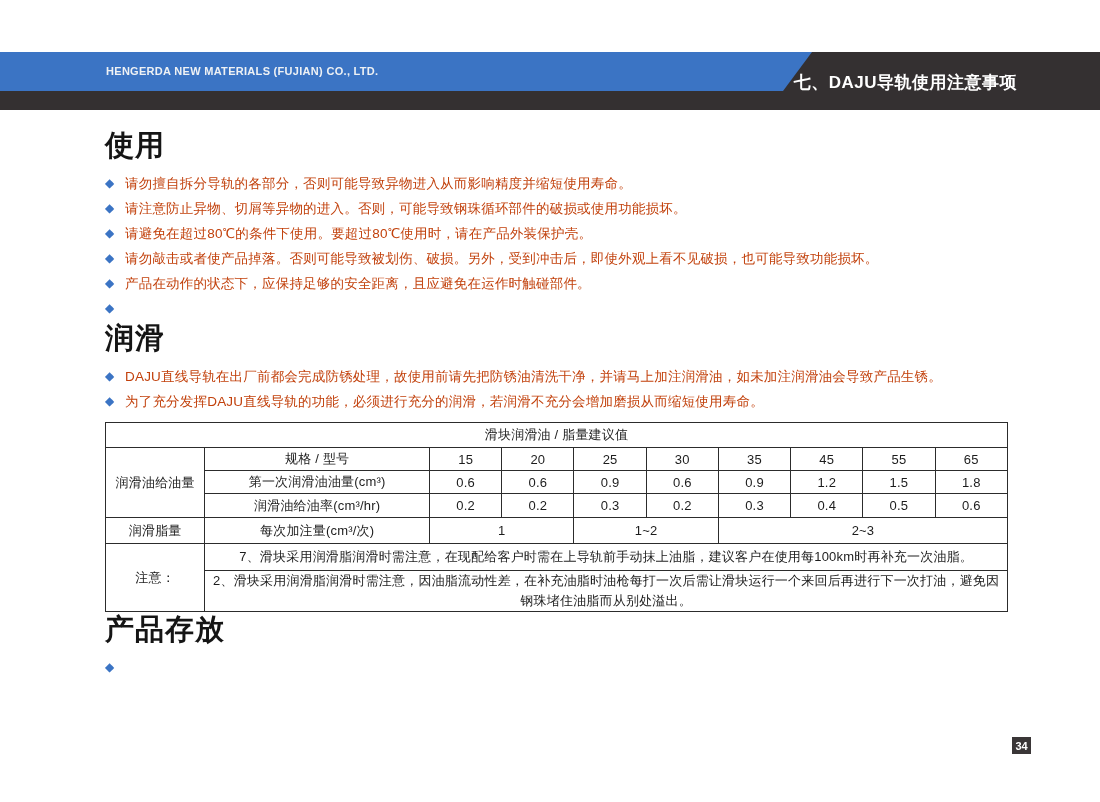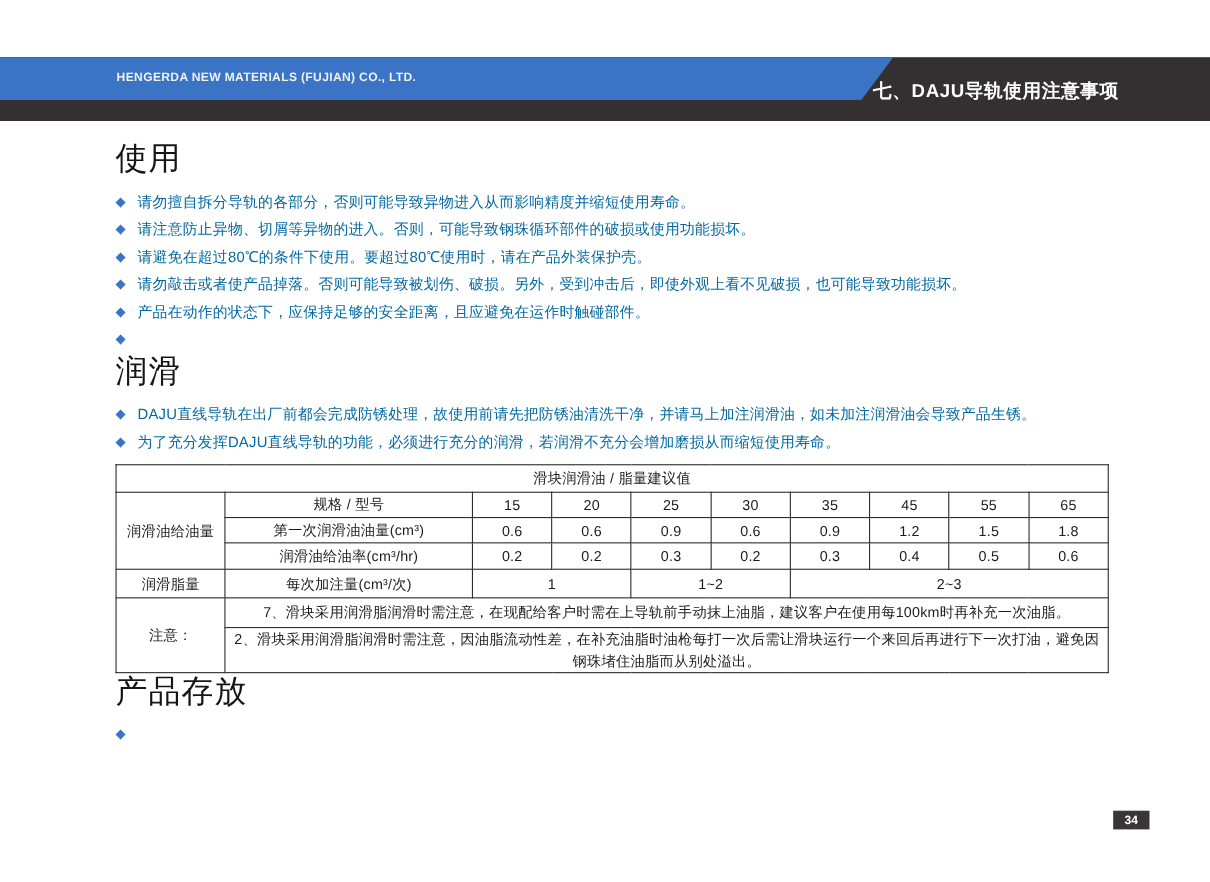--- a/index.html
+++ b/index.html
@@ -18,31 +18,31 @@
     position:absolute;left:106px;top:52px;height:39px;line-height:39px;
     color:#eef1f4;font-size:11px;font-weight:700;letter-spacing:.3px;
   }
   .chapter{
     position:absolute;top:52px;right:83px;height:58px;line-height:62px;
     color:#ffffff;font-size:17px;font-weight:700;letter-spacing:.5px;text-align:center;
   }
   
   .content{position:absolute;left:105px;top:128px;width:912px;}
   h1.sec{
-    margin:0;font-size:29px;line-height:34px;font-weight:400;color:#151515;
+    margin:0;font-size:29px;line-height:34px;font-weight:700;color:#151515;
     letter-spacing:1px;
   }
   .sec-usage{margin-top:10px;}
   .bullets{margin-top:9px;}
   .bullet{display:flex;align-items:flex-start;height:25px;}
   .bullet .dm{
     color:#3b74c4;font-size:12px;line-height:25px;width:13px;flex:0 0 13px;
     margin-right:7px;text-align:left;
   }
-  .bullet .bt{font-size:13.5px;line-height:25px;color:#0369a1;letter-spacing:.2px;white-space:nowrap;}
+  .bullet .bt{font-size:13.5px;line-height:25px;color:#c2410c;letter-spacing:.2px;white-space:nowrap;}
   .sec-lube{margin-top:16px;}
   .sec-storage{margin-top:28px;}
   
   table.lube{
     border-collapse:collapse;margin-top:8px;width:903px;table-layout:fixed;
     border:1.5px solid #2c2c2c;
   }
   table.lube td{
     border:1px solid #2c2c2c;text-align:center;vertical-align:middle;
     font-size:13px;color:#1c1c1c;padding:0 4px;letter-spacing:.2px;
@@ -52,21 +52,21 @@
   tr.r3 td{height:22px;}
   tr.r4 td{height:23px;}
   tr.r5 td{height:25px;margin-top:19px;}
   td.note-label{height:70px;}
   td.note{
     text-align:left;padding:3px 8px;line-height:20px;font-size:13px;
   }
   tr.n1 td{height:26px;}
   
   .page-badge{
-    position:absolute;left:1012px;top:737px;width:33px;height:17px;background:#3a3637;
+    position:absolute;left:1012px;top:737px;width:19px;height:17px;background:#3a3637;
     color:#ffffff;font-size:11px;font-weight:700;display:flex;align-items:center;justify-content:center;
   }
 </style>
 </head>
 <body>
 
 <div class="dark-band"></div>
 <div class="blue-band"></div>
 <div class="company">HENGERDA NEW MATERIALS (FUJIAN) CO., LTD.</div>
 <div class="chapter">七、DAJU导轨使用注意事项</div>

